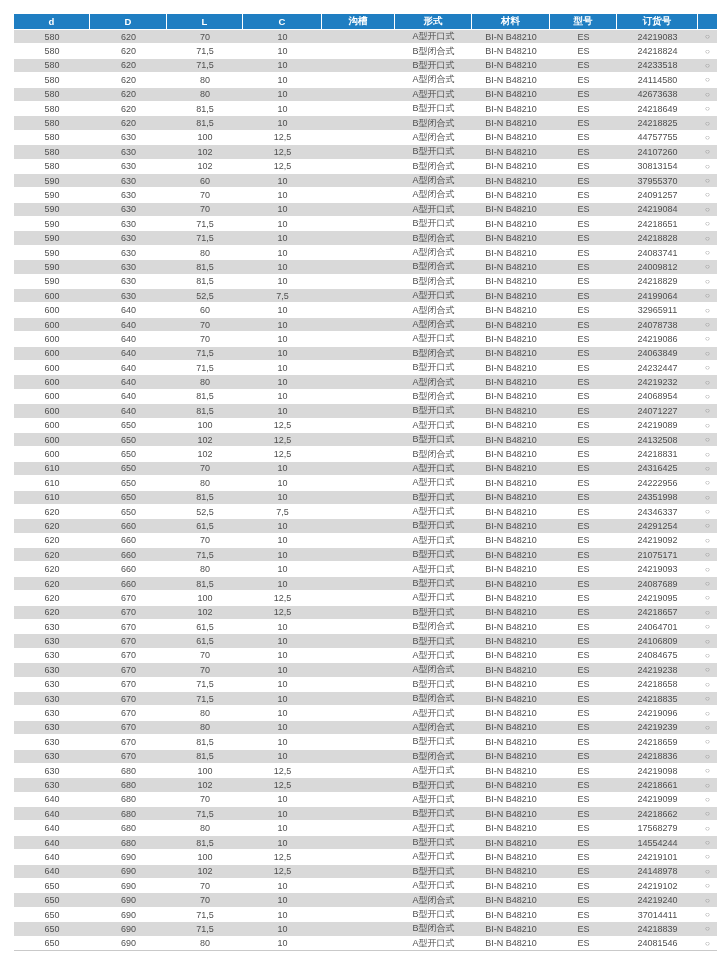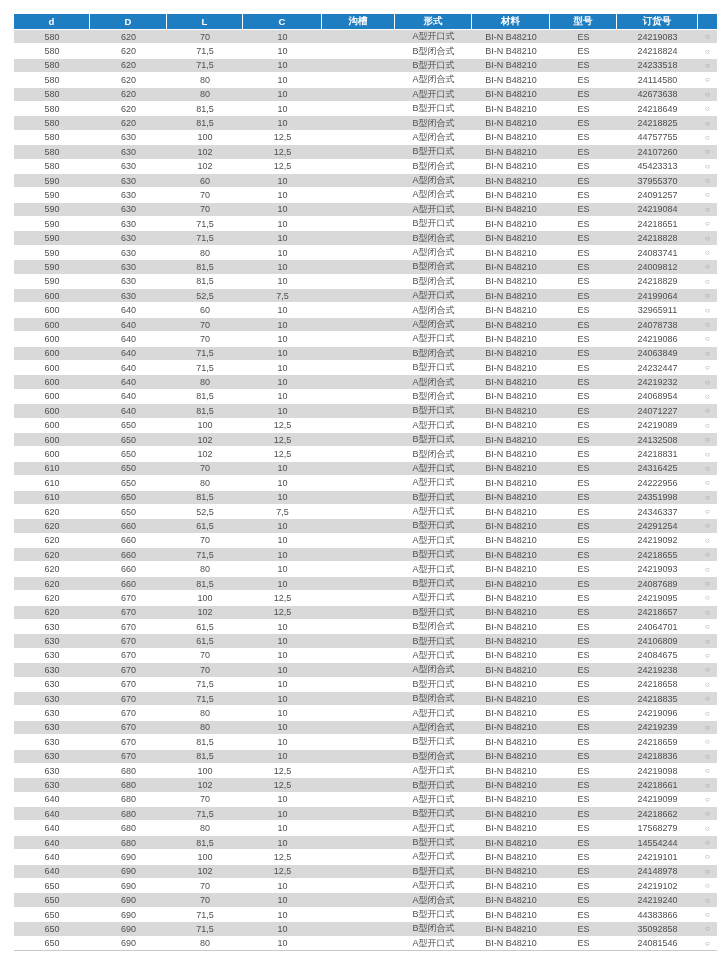--- a/index.html
+++ b/index.html
@@ -178,21 +178,21 @@
         </tr>
         <tr>
           <td>580</td>
           <td>630</td>
           <td>102</td>
           <td>12,5</td>
           <td></td>
           <td>B型闭合式</td>
           <td>BI-N B48210</td>
           <td>ES</td>
-          <td>45423313</td>
+          <td>30813154</td>
           <td class="circle-cell">○</td>
         </tr>
         <tr class="stripe">
           <td>590</td>
           <td>630</td>
           <td>60</td>
           <td>10</td>
           <td></td>
           <td>A型闭合式</td>
           <td>BI-N B48210</td>
@@ -502,21 +502,21 @@
         </tr>
         <tr class="stripe">
           <td>620</td>
           <td>660</td>
           <td>71,5</td>
           <td>10</td>
           <td></td>
           <td>B型开口式</td>
           <td>BI-N B48210</td>
           <td>ES</td>
-          <td>24218655</td>
+          <td>21075171</td>
           <td class="circle-cell">○</td>
         </tr>
         <tr>
           <td>620</td>
           <td>660</td>
           <td>80</td>
           <td>10</td>
           <td></td>
           <td>A型开口式</td>
           <td>BI-N B48210</td>
@@ -802,33 +802,33 @@
         </tr>
         <tr>
           <td>650</td>
           <td>690</td>
           <td>71,5</td>
           <td>10</td>
           <td></td>
           <td>B型开口式</td>
           <td>BI-N B48210</td>
           <td>ES</td>
-          <td>44383866</td>
+          <td>37014411</td>
           <td class="circle-cell">○</td>
         </tr>
         <tr class="stripe">
           <td>650</td>
           <td>690</td>
           <td>71,5</td>
           <td>10</td>
           <td></td>
           <td>B型闭合式</td>
           <td>BI-N B48210</td>
           <td>ES</td>
-          <td>35092858</td>
+          <td>24218839</td>
           <td class="circle-cell">○</td>
         </tr>
         <tr>
           <td>650</td>
           <td>690</td>
           <td>80</td>
           <td>10</td>
           <td></td>
           <td>A型开口式</td>
           <td>BI-N B48210</td>

